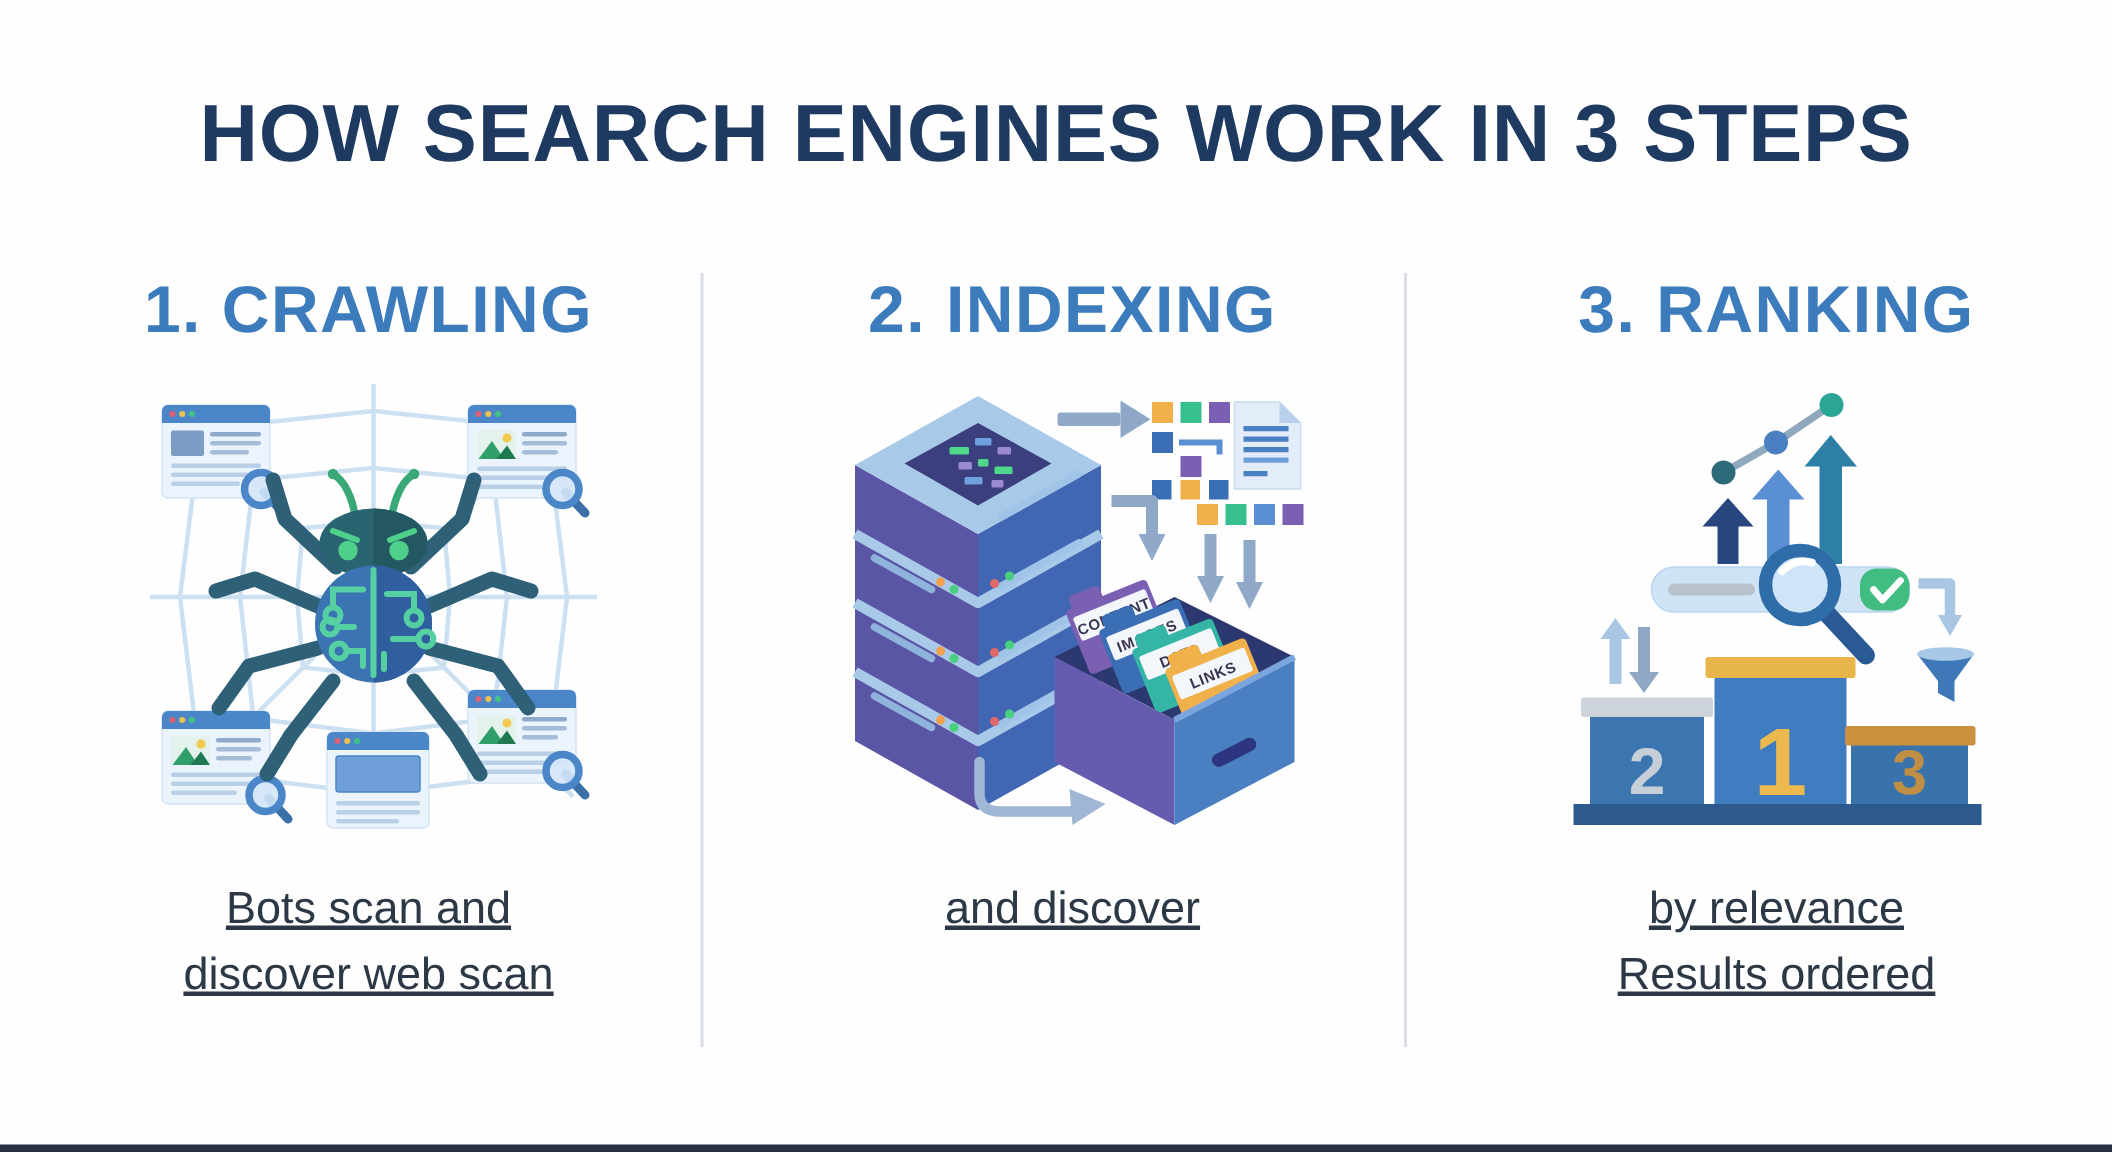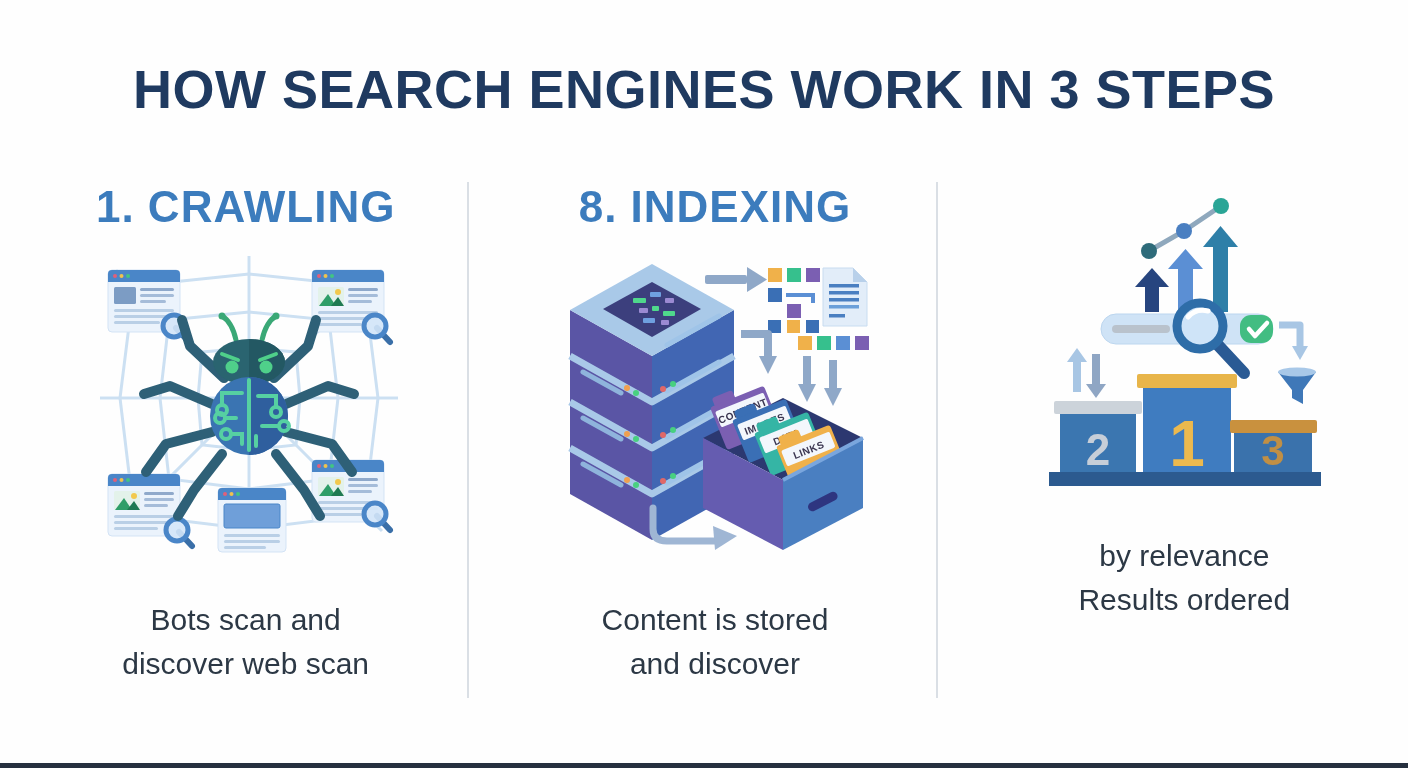--- a/index.html
+++ b/index.html
@@ -14,21 +14,21 @@
   .columns{
     position:absolute;top:168px;left:11px;width:1408px;
     display:grid;grid-template-columns:1fr 1fr 1fr;
   }
   .step{display:flex;flex-direction:column;align-items:center;}
   .step h2{
     margin:14px 0 0 0;font-size:44px;font-weight:bold;letter-spacing:1px;color:#3c7cbd;
   }
   .art{margin-top:16px;}
   .caption{
-    margin:30px 0 0 0;text-align:center;font-size:30px;line-height:44px;color:#2c3845;
+    margin:16px 0 0 0;text-align:center;font-size:30px;line-height:44px;color:#2c3845;text-decoration:underline;
   }
   .caption span{display:block;}
   .divider{
     position:absolute;top:182px;width:2px;height:516px;background:#dadfe5;
   }
   .divider-1{left:467px;}
   .divider-2{left:936px;}
   .bottom-edge{
     position:absolute;bottom:0;left:0;width:100%;height:5px;background:#26303f;
   }
@@ -199,21 +199,21 @@
         </g>
       </svg>
 
       <p class="caption">
         <span>Bots scan and</span>
         <span>discover web scan</span>
       </p>
     </section>
 
     <section class="step">
-      <h2>8. INDEXING</h2>
+      <h2>2. INDEXING</h2>
 
       <svg class="art" width="320" height="320" viewBox="0 0 320 320">
 
         <g>
           <polygon points="15,62 97,108 97,292 15,246" fill="#5a55a5"></polygon>
           <polygon points="97,108 179,62 179,246 97,292" fill="#4166b3"></polygon>
           <path d="M15,108 L97,154 L179,108" stroke="#a9c9e8" stroke-width="7" fill="none" stroke-linejoin="round"></path>
           <path d="M15,154 L97,200 L179,154" stroke="#a9c9e8" stroke-width="7" fill="none" stroke-linejoin="round"></path>
           <path d="M15,200 L97,246 L179,200" stroke="#a9c9e8" stroke-width="7" fill="none" stroke-linejoin="round"></path>
           <polygon points="97,16 179,62 97,108 15,62" fill="#a9c9e8"></polygon>
@@ -334,26 +334,26 @@
           </g>
         </g>
 
         <g>
           <path d="M98,260 V281 Q98,293 112,293 H160" stroke="#9fb6d4" stroke-width="7" fill="none" stroke-linecap="round"></path>
           <polygon points="158,278 182,288 160,302" fill="#9fb6d4"></polygon>
         </g>
       </svg>
 
       <p class="caption">
-        <span>Content is stored</span>
         <span>and discover</span>
       </p>
     </section>
 
     <section class="step">
+      <h2>3. RANKING</h2>
 
       <svg class="art" width="320" height="320" viewBox="0 0 320 320">
 
         <g>
           <polyline points="125,67 160,47 197,22" stroke="#8fa8bd" stroke-width="5" fill="none"></polyline>
           <circle cx="125" cy="67" r="8" fill="#2e6b7a"></circle>
           <circle cx="160" cy="47" r="8" fill="#4a7fc1"></circle>
           <circle cx="197" cy="22" r="8" fill="#2aa596"></circle>
         </g>
 

